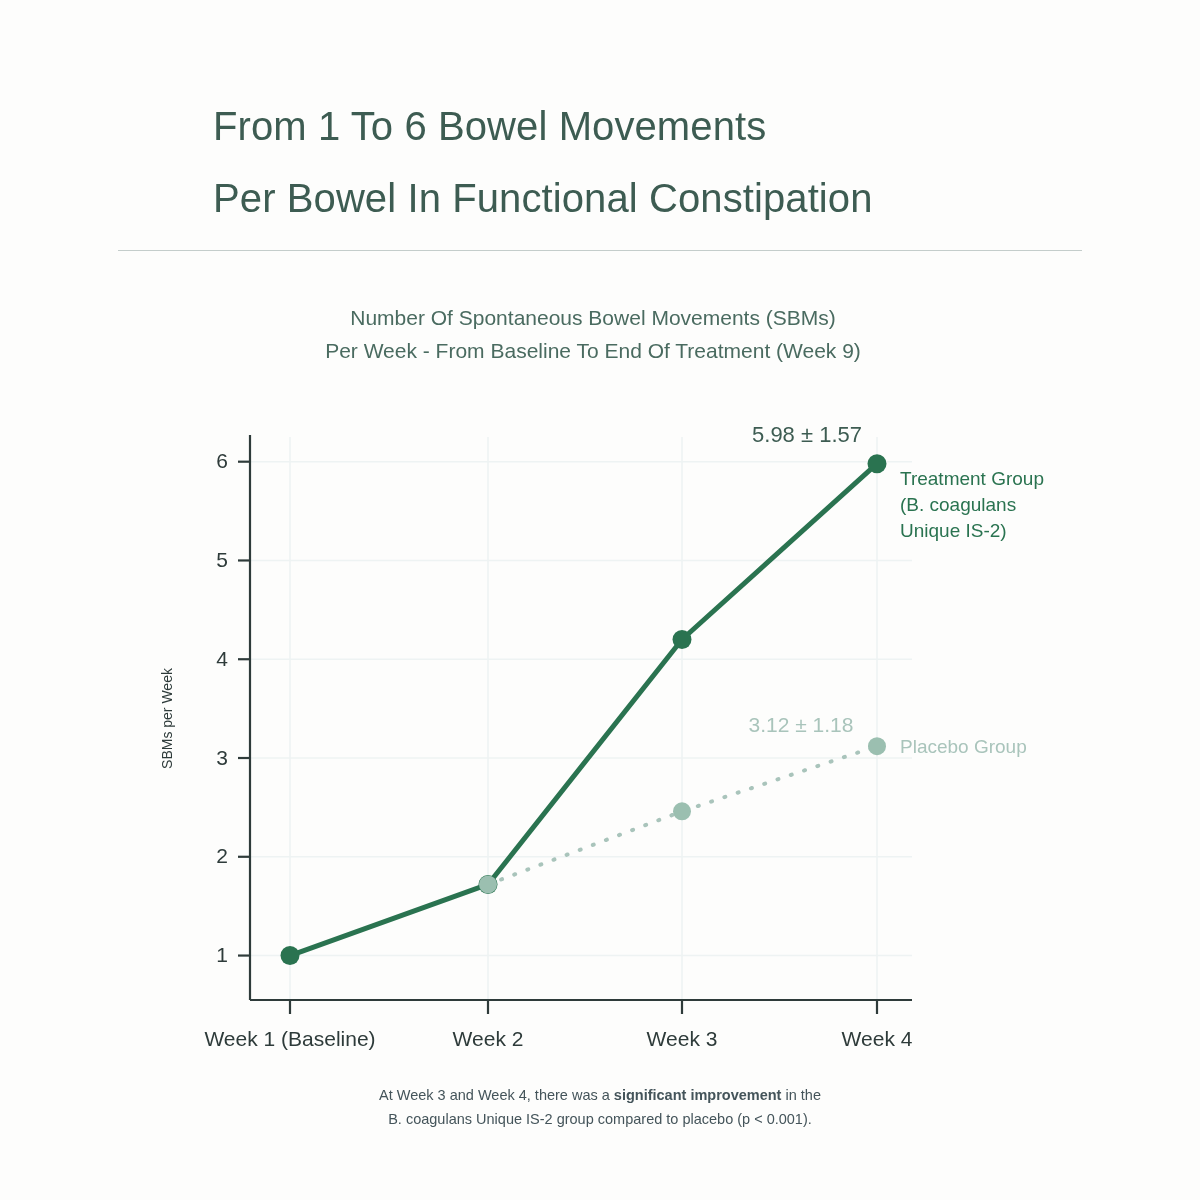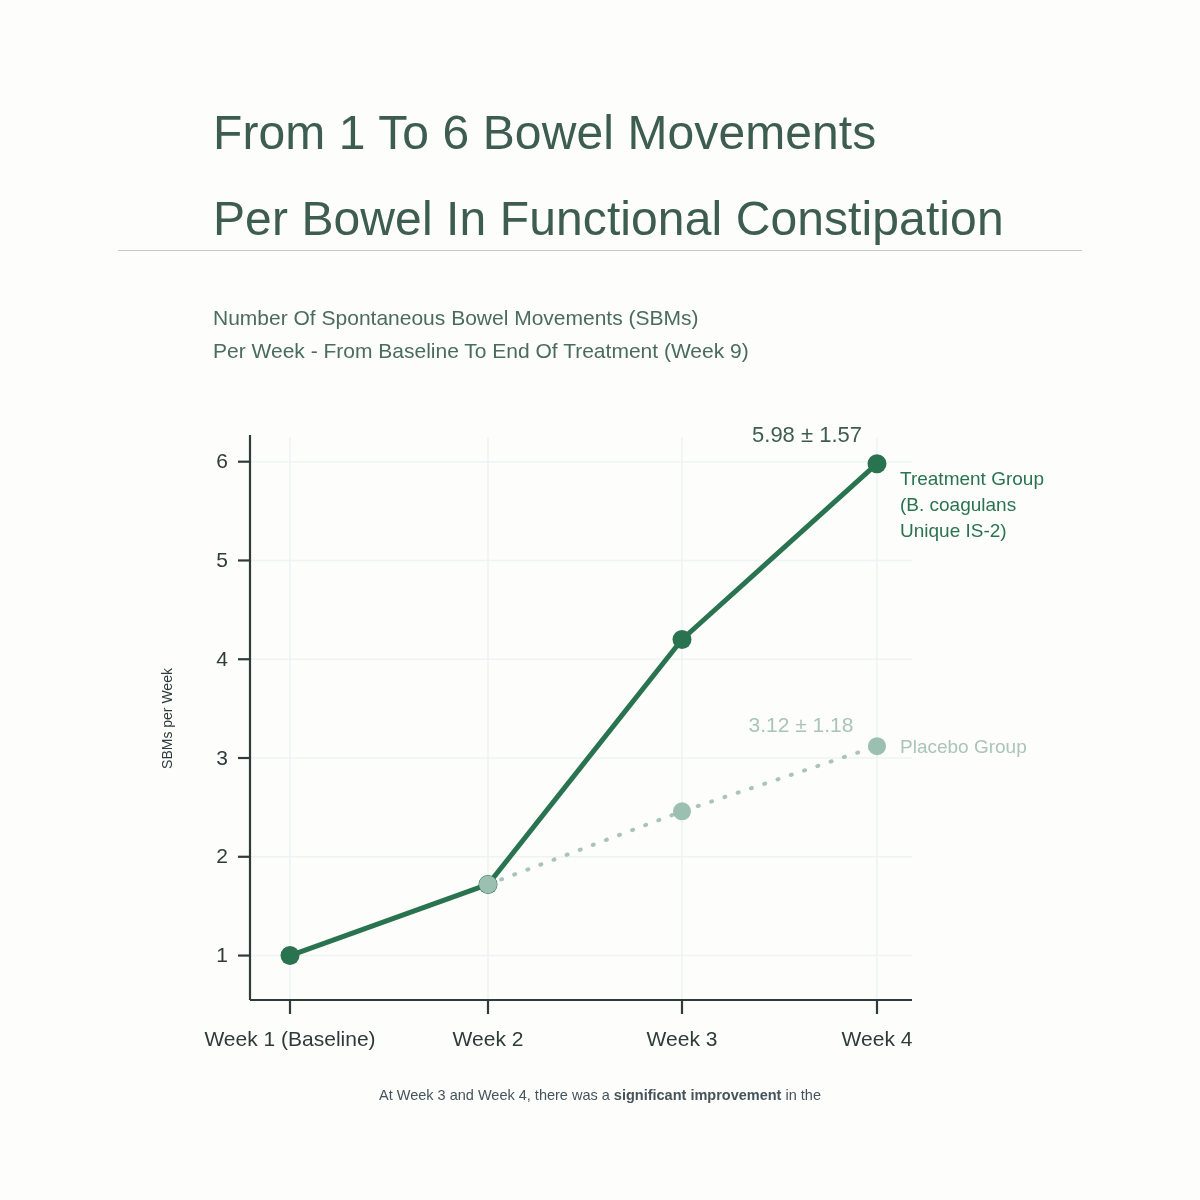--- a/index.html
+++ b/index.html
@@ -17,21 +17,21 @@
 
   
   #title-block {
     position: absolute;
     left: 213px;
     top: 90px;
     width: 880px;
   }
   .title-line {
     color: #3d5c52;
-    font-size: 48px;
+    font-size: 40px;
     line-height: 1.8;
     letter-spacing: 0.1px;
     white-space: nowrap;
   }
   #divider {
     position: absolute;
     left: 118px;
     top: 250px;
     width: 964px;
     height: 1px;
@@ -43,20 +43,21 @@
     position: absolute;
     left: 213px;
     top: 302px;
     width: 760px;
   }
   .subtitle-line {
     color: #4a6b60;
     font-size: 21px;
     line-height: 1.55;
     white-space: nowrap;
+    text-align: center;
   }
 
   
   #chart-area {
     position: absolute;
     left: 0;
     top: 0;
     width: 1200px;
     height: 1200px;
   }
@@ -198,13 +199,14 @@
         <text x="900" y="484.6684210526315" class="series-label-treatment">Treatment Group</text>
         <text x="900" y="510.6684210526315" class="series-label-treatment">(B. coagulans</text>
         <text x="900" y="536.6684210526315" class="series-label-treatment">Unique IS-2)</text>
         <text x="900" y="753.1561403508772" class="series-label-placebo">Placebo Group</text>
       </g>
   </svg>
 </div>
 
 <div id="footnote">
   <div><span>At Week 3 and Week 4, there was a </span><b>significant improvement</b><span> in the</span></div>
+  <div>B. coagulans Unique IS-2 group compared to placebo (p &lt; 0.001).</div>
 </div>
 
 </body></html>

